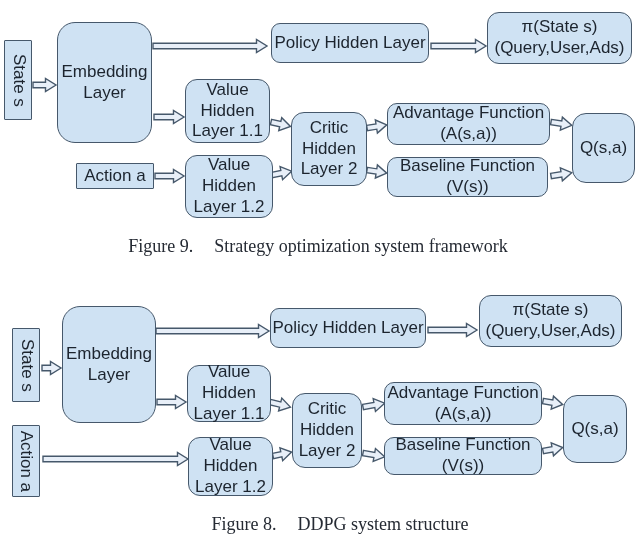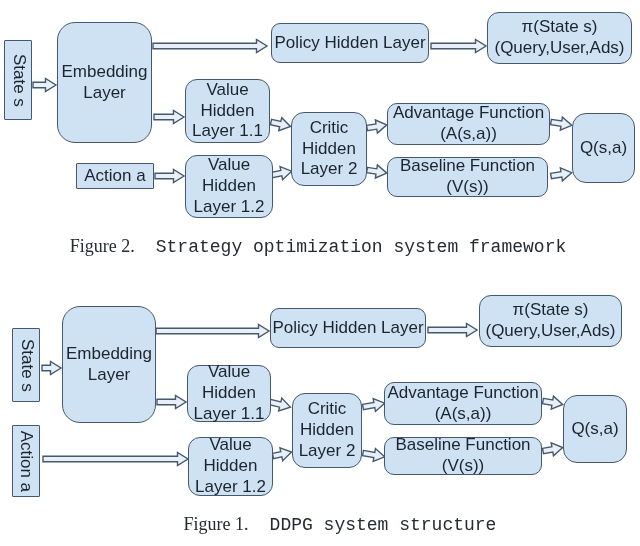--- a/index.html
+++ b/index.html
@@ -21,21 +21,21 @@
     font-size:17px;line-height:1.22;
   }
   .lbl{white-space:pre-line;text-align:center;}
   .vert .lbl{transform:rotate(90deg);white-space:nowrap;}
   .sharp{border-radius:1px;}
   .caption{
     position:absolute;width:640px;text-align:center;
     font-family:"Liberation Serif",serif;
     font-size:18px;color:var(--caption-color,#252a33);
   }
-  .cap-title{margin-left:21px;font-family:Liberation Mono, monospace;}
+  .cap-title{margin-left:21px;}
   #arrow-layer{position:absolute;left:0;top:0;}
   #arrow-layer path{
     fill:var(--arrow-fill,#e8eff8);
     stroke:var(--node-border,#46586b);
     stroke-width:1.4;
     stroke-linejoin:miter;
   }
 </style>
 </head>
 <body>
@@ -107,21 +107,21 @@
     <div class="node" style="left:387px;top:157px;width:161px;height:40px;border-radius:10px">
         <span class="lbl">Baseline Function
 (V(s))</span>
       </div>
     <div class="node" style="left:572px;top:113px;width:63px;height:70px;border-radius:14px">
         <span class="lbl">Q(s,a)</span>
       </div>
   </div>
 
   <div class="caption" style="top:236px;left:-2px">
-    <span class="cap-label">Figure 2.</span><span class="cap-title">Strategy optimization system framework</span>
+    <span class="cap-label">Figure 9.</span><span class="cap-title">Strategy optimization system framework</span>
   </div>
 
   <div>
     <div class="node sharp vert" style="left:12px;top:328px;width:28px;height:74px">
         <span class="lbl">State s</span>
       </div>
     <div class="node" style="left:62px;top:306px;width:94px;height:117px;border-radius:18px">
         <span class="lbl">Embedding
 Layer</span>
       </div>
@@ -157,16 +157,16 @@
     <div class="node" style="left:384px;top:437px;width:158px;height:38px;border-radius:10px">
         <span class="lbl">Baseline Function
 (V(s))</span>
       </div>
     <div class="node" style="left:563px;top:395px;width:64px;height:68px;border-radius:14px">
         <span class="lbl">Q(s,a)</span>
       </div>
   </div>
 
   <div class="caption" style="top:514px;left:20px">
-    <span class="cap-label">Figure 1.</span><span class="cap-title">DDPG system structure</span>
+    <span class="cap-label">Figure 8.</span><span class="cap-title">DDPG system structure</span>
   </div>
 
 </div>
 
 </body></html>

